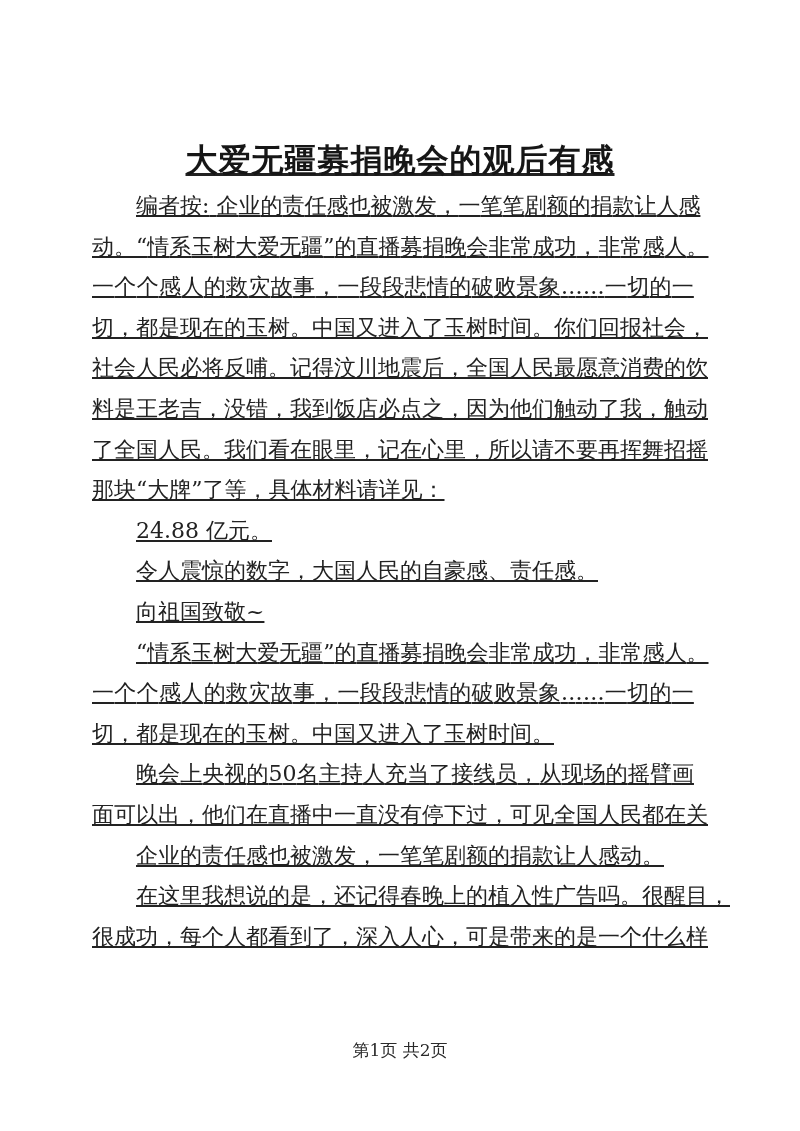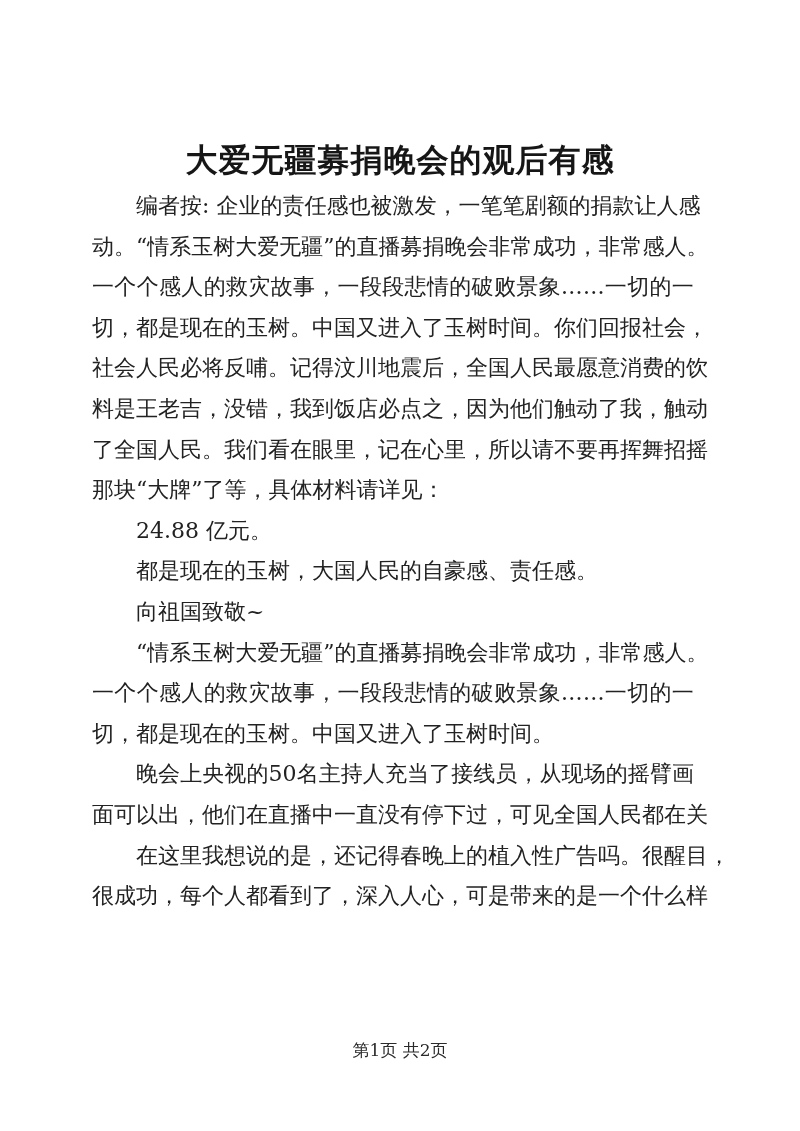--- a/index.html
+++ b/index.html
@@ -7,20 +7,21 @@
     width: 800px; height: 1131px;
     background: #ffffff;
     font-family: "DejaVu Serif", "Liberation Serif", serif;
     color: #222222;
     overflow: hidden;
   }
   .page {
     position: relative;
     width: 800px; height: 1110px;
     background: #ffffff;
+    text-decoration: underline;
   }
   .doc-title {
     margin: 0;
     padding-top: 140px;
     text-align: center;
     font-size: 32px;
     line-height: 40px;
     font-weight: 700;
     color: #161616;
     letter-spacing: 1px;
@@ -267,21 +268,21 @@
         <span class="ch">不</span>
         <span class="ch">要</span>
         <span class="ch">再</span>
         <span class="ch">挥</span>
         <span class="ch">舞</span>
         <span class="ch">招</span>
         <span class="ch">摇</span>
       </div>
       <div class="line">那块“大牌”了等，具体材料请详见：</div>
       <div class="line ind">24.88 亿元。</div>
-      <div class="line ind">都是现在的玉树，大国人民的自豪感、责任感。</div>
+      <div class="line ind">令人震惊的数字，大国人民的自豪感、责任感。</div>
       <div class="line ind">向祖国致敬~</div>
       <div class="line ind jf">
         <span class="ch">“</span>
         <span class="ch">情</span>
         <span class="ch">系</span>
         <span class="ch">玉</span>
         <span class="ch">树</span>
         <span class="ch">大</span>
         <span class="ch">爱</span>
         <span class="ch">无</span>
@@ -390,20 +391,21 @@
         <span class="ch">可</span>
         <span class="ch">见</span>
         <span class="ch">全</span>
         <span class="ch">国</span>
         <span class="ch">人</span>
         <span class="ch">民</span>
         <span class="ch">都</span>
         <span class="ch">在</span>
         <span class="ch">关</span>
       </div>
+      <div class="line ind">企业的责任感也被激发，一笔笔剧额的捐款让人感动。</div>
       <div class="line ind jf">
         <span class="ch">在</span>
         <span class="ch">这</span>
         <span class="ch">里</span>
         <span class="ch">我</span>
         <span class="ch">想</span>
         <span class="ch">说</span>
         <span class="ch">的</span>
         <span class="ch">是</span>
         <span class="ch">，</span>

